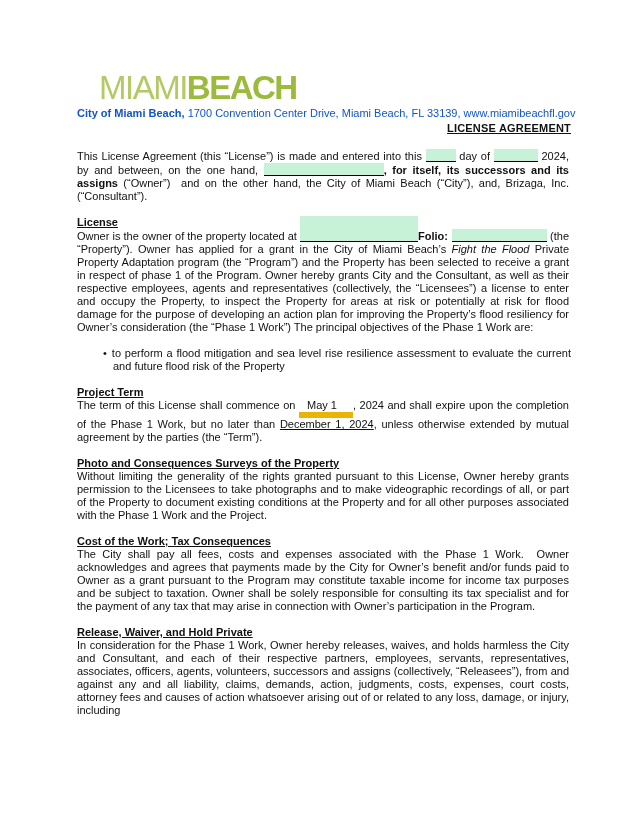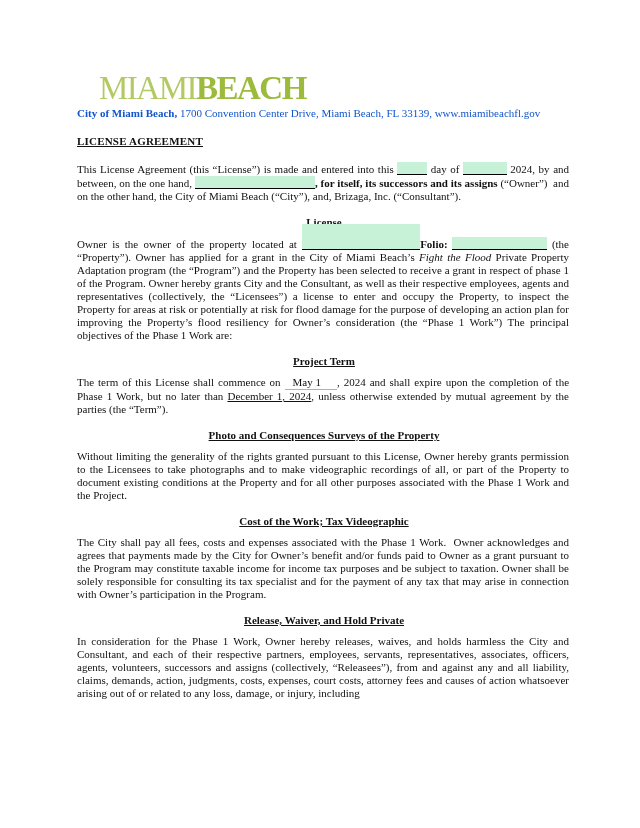--- a/index.html
+++ b/index.html
@@ -1,36 +1,36 @@
 <!DOCTYPE html>
 <html style="--logo-miami-green: #b2c964; --logo-beach-green: #9cba3b; --address-blue: #1155cc; --field-highlight-green: #c7f2d8; --text-color: #111111;"><head>
 <meta charset="utf-8">
 <style>
   html,body{margin:0;padding:0;background:#ffffff;}
   .page{
     width:640px;height:828px;box-sizing:border-box;position:relative;
     background:#fff;color:var(--text-color,#111);
-    font-family:Liberation Serif, serif;font-size:11px;line-height:13px;
+    font-family:Liberation Sans, sans-serif;font-size:11px;line-height:13px;
     padding:73px 69px 0 77px;overflow:hidden;
   }
   .logo{margin-left:22px;font-size:33px;line-height:30px;letter-spacing:-1.5px;margin-bottom:4px;white-space:nowrap;}
   .logo-miami{color:var(--logo-miami-green,#b2c964);font-weight:normal;}
   .logo-beach{color:var(--logo-beach-green,#9cba3b);font-weight:bold;}
-  .address{color:var(--address-blue,#1155cc);margin-bottom:15px;white-space:nowrap;}
+  .address{color:var(--address-blue,#1155cc);margin-bottom:2px;white-space:nowrap;}
   .b{font-weight:bold;}
   .i{font-style:italic;}
   .u{text-decoration:underline;}
-  .title{text-align:left;font-weight:bold;margin-bottom:14px;letter-spacing:.2px;}
+  .title{text-align:right;font-weight:bold;margin-bottom:14px;letter-spacing:.2px;}
   .para{margin:0 2px 13px 0;text-align:justify;}
-  .heading{font-weight:bold;margin:8px;text-align:center;}
+  .heading{font-weight:bold;margin:0;}
   .blank{display:inline-block;height:12px;vertical-align:-2px;border-bottom:1px solid #000;position:relative;}
   .hl{background:var(--field-highlight-green,#c7f2d8);}
   .tall::before{content:"";position:absolute;left:0;right:0;bottom:100%;height:13px;background:var(--field-highlight-green,#c7f2d8);}
   .folio-blank{margin-left:4px;}
-  .fill-text{display:inline-block;border-bottom:1px solid #eab308;padding:0 16px 0 8px;white-space:pre;}
+  .fill-text{display:inline-block;border-bottom:6px solid #eab308;padding:0 16px 0 8px;white-space:pre;}
   .bullet{margin:0 0 13px 36px;text-indent:-10px;text-align:justify;}
   .bullet-char{padding-right:5px;}
 </style>
 </head>
 <body>
 
 <div class="page">
 
   <div class="logo">
     <span class="logo-miami">MIAMI</span><span class="logo-beach">BEACH</span>
@@ -48,35 +48,38 @@
     <span>This License Agreement (this “License”) is made and entered into this </span><span class="blank hl" style="width:30px"></span><span> day of </span><span class="blank hl" style="width:44px"></span><span> 2024, by and between, on the one hand, </span><span class="blank hl" style="width:120px"></span><span class="b">, for itself, its successors and its assigns</span><span> (“Owner”)&nbsp; and on the other hand, the City of Miami Beach (“City”), and, Brizaga, Inc. (“Consultant”).</span>
   </p>
 
   <div class="heading">
     <span class="u">License</span>
   </div>
   <p class="para">
     <span>Owner is the owner of the property located at </span><span class="blank hl tall" style="width:118px"></span><span class="b">Folio:</span><span class="blank hl folio-blank" style="width:95px"></span><span> (the “Property”). Owner has applied for a grant in the City of Miami Beach’s </span><span class="i">Fight the Flood</span><span> Private Property Adaptation program (the “Program”) and the Property has been selected to receive a grant in respect of phase 1 of the Program. Owner hereby grants City and the Consultant, as well as their respective employees, agents and representatives (collectively, the “Licensees”) a license to enter and occupy the Property, to inspect the Property for areas at risk or potentially at risk for flood damage for the purpose of developing an action plan for improving the Property’s flood resiliency for Owner’s consideration (the “Phase 1 Work”) The principal objectives of the Phase 1 Work are:</span>
   </p>
 
+  <p class="bullet">
+    <span class="bullet-char">•</span><span>to perform a flood mitigation and sea level rise resilience assessment to evaluate the current and future flood risk of the Property</span>
+  </p>
 
   <div class="heading">
     <span class="u">Project Term</span>
   </div>
   <p class="para">
     <span>The term of this License shall commence on </span><span class="fill-text">May 1</span><span>, 2024 and shall expire upon the completion of the Phase 1 Work, but no later than </span><span class="u">December 1, 2024</span><span>, unless otherwise extended by mutual agreement by the parties (the “Term”).</span>
   </p>
 
   <div class="heading">
     <span class="u">Photo and Consequences Surveys of the Property</span>
   </div>
   <p class="para">Without limiting the generality of the rights granted pursuant to this License, Owner hereby grants permission to the Licensees to take photographs and to make videographic recordings of all, or part of the Property to document existing conditions at the Property and for all other purposes associated with the Phase 1 Work and the Project.</p>
 
   <div class="heading">
-    <span class="u">Cost of the Work; Tax Videographic</span>
+    <span class="u">Cost of the Work; Tax Consequences</span>
   </div>
   <p class="para">The City shall pay all fees, costs and expenses associated with the Phase 1 Work.&nbsp; Owner acknowledges and agrees that payments made by the City for Owner’s benefit and/or funds paid to Owner as a grant pursuant to the Program may constitute taxable income for income tax purposes and be subject to taxation. Owner shall be solely responsible for consulting its tax specialist and for the payment of any tax that may arise in connection with Owner’s participation in the Program.</p>
 
   <div class="heading">
     <span class="u">Release, Waiver, and Hold Private</span>
   </div>
   <p class="para">In consideration for the Phase 1 Work, Owner hereby releases, waives, and holds harmless the City and Consultant, and each of their respective partners, employees, servants, representatives, associates, officers, agents, volunteers, successors and assigns (collectively, “Releasees”), from and against any and all liability, claims, demands, action, judgments, costs, expenses, court costs, attorney fees and causes of action whatsoever arising out of or related to any loss, damage, or injury, including</p>
 
 </div>
 

